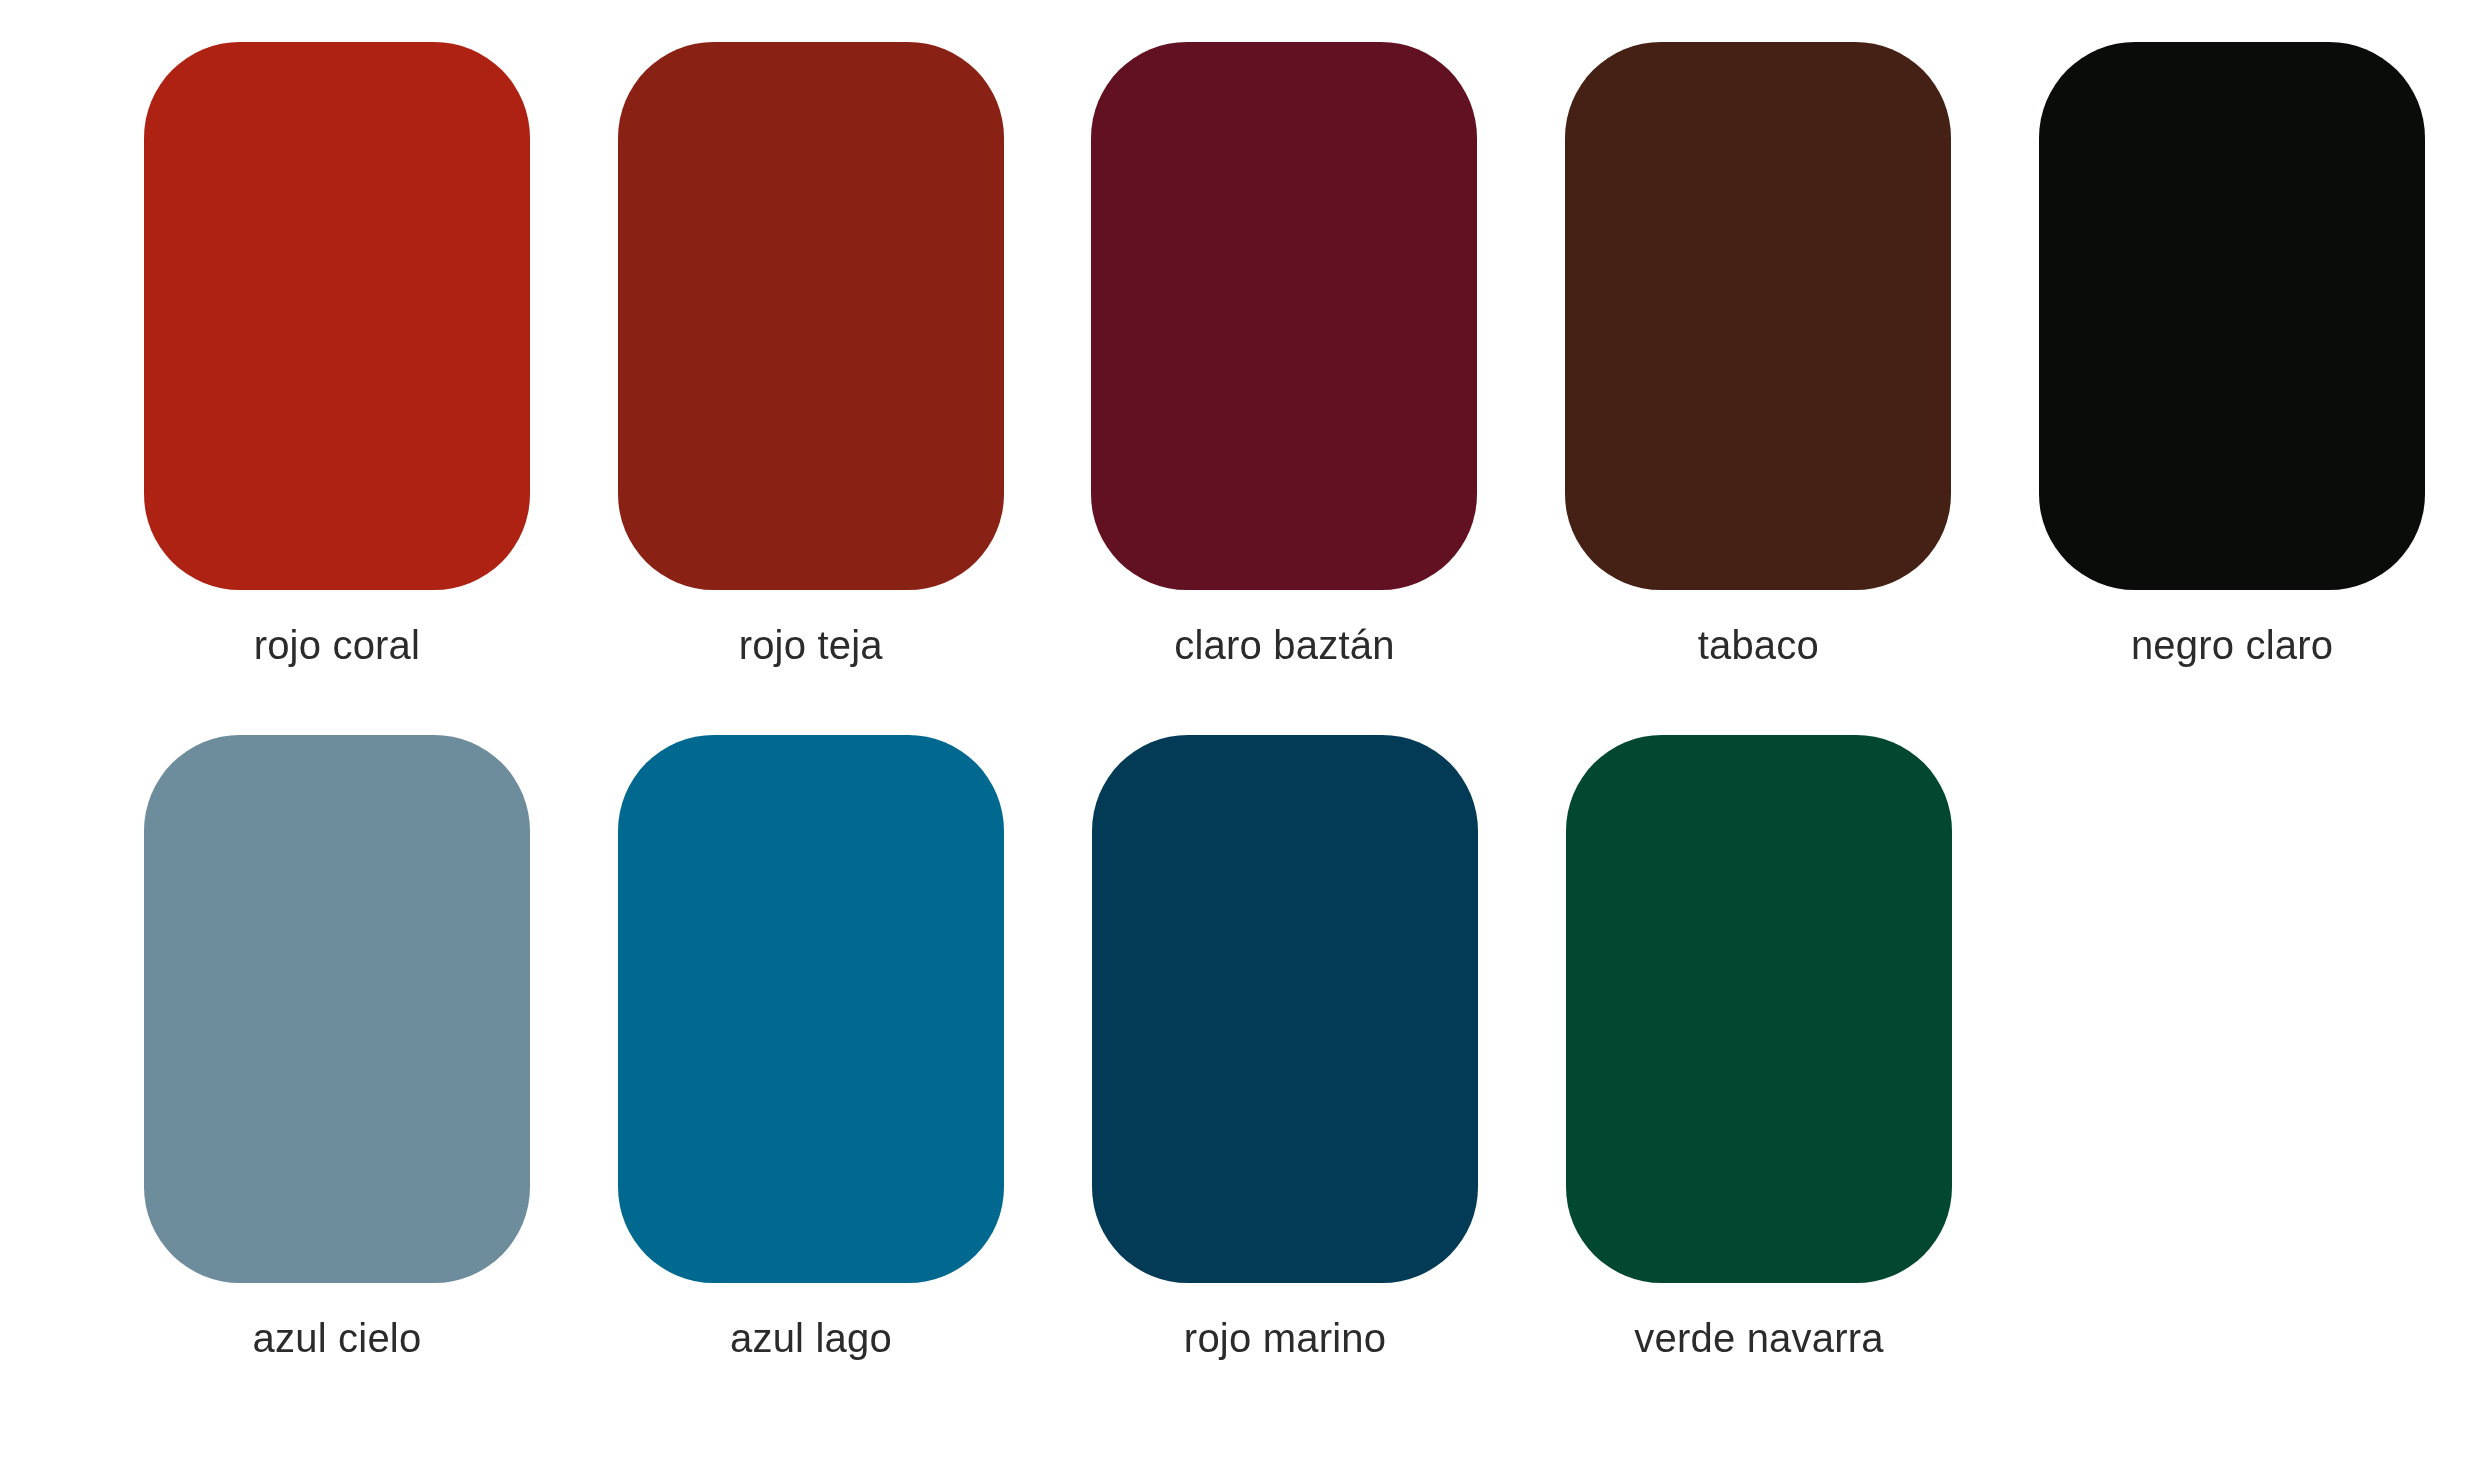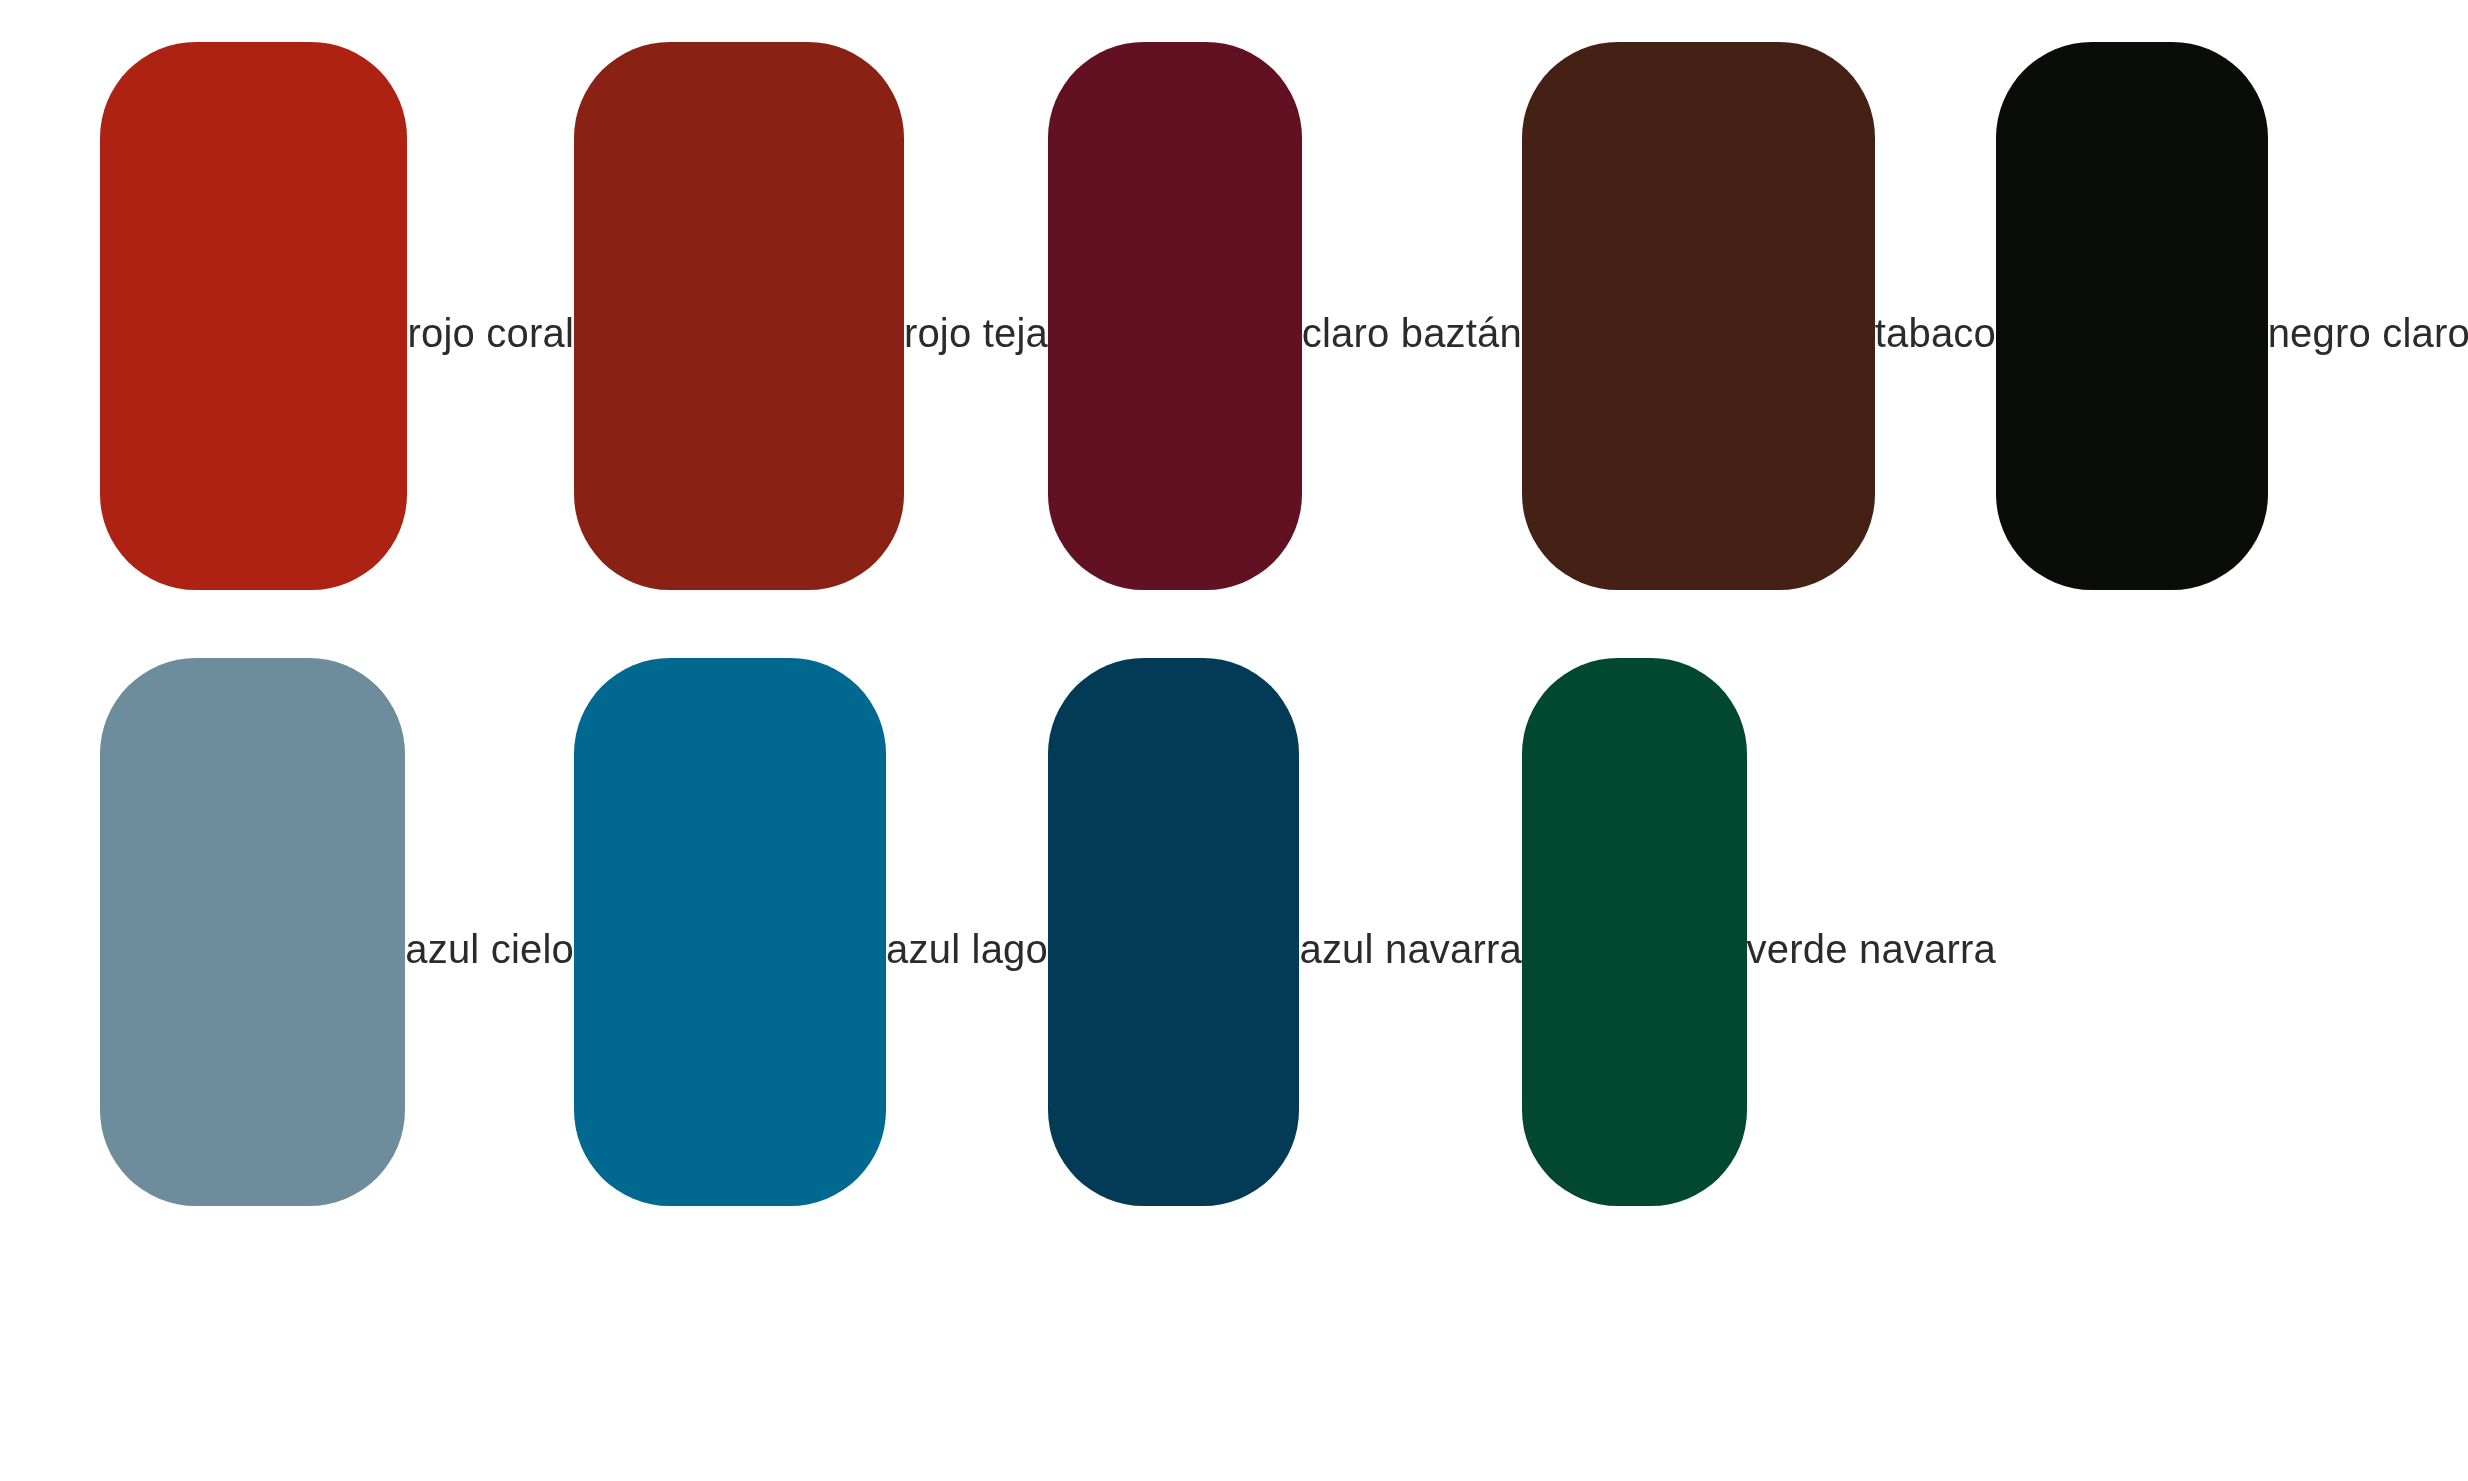--- a/index.html
+++ b/index.html
@@ -27,20 +27,21 @@
     padding-left: 100px;
     gap: 0;
   }
 
   .palette-row.row-1 { padding-top: 42px; }
   .palette-row.row-2 { padding-top: 68px; }
 
   .swatch-cell {
     width: 474px;
     display: flex;
+    flex-direction: column;
     align-items: center;
   }
 
   .swatch-chip {
     width: 386px;
     height: 548px;
     border-radius: 96px;
     display: block;
   }
 
@@ -97,21 +98,21 @@
       <div class="swatch-label">azul cielo</div>
     </div>
 
     <div class="swatch-cell">
       <div class="swatch-chip" style="background-color: rgb(1, 104, 143);"></div>
       <div class="swatch-label">azul lago</div>
     </div>
 
     <div class="swatch-cell">
       <div class="swatch-chip" style="background-color: rgb(3, 58, 86);"></div>
-      <div class="swatch-label">azul navarra</div>
+      <div class="swatch-label">rojo marino</div>
     </div>
 
 
     <div class="swatch-cell">
       <div class="swatch-chip" style="background-color: rgb(2, 71, 48);"></div>
       <div class="swatch-label">verde navarra</div>
     </div>
 
   </div>
 

